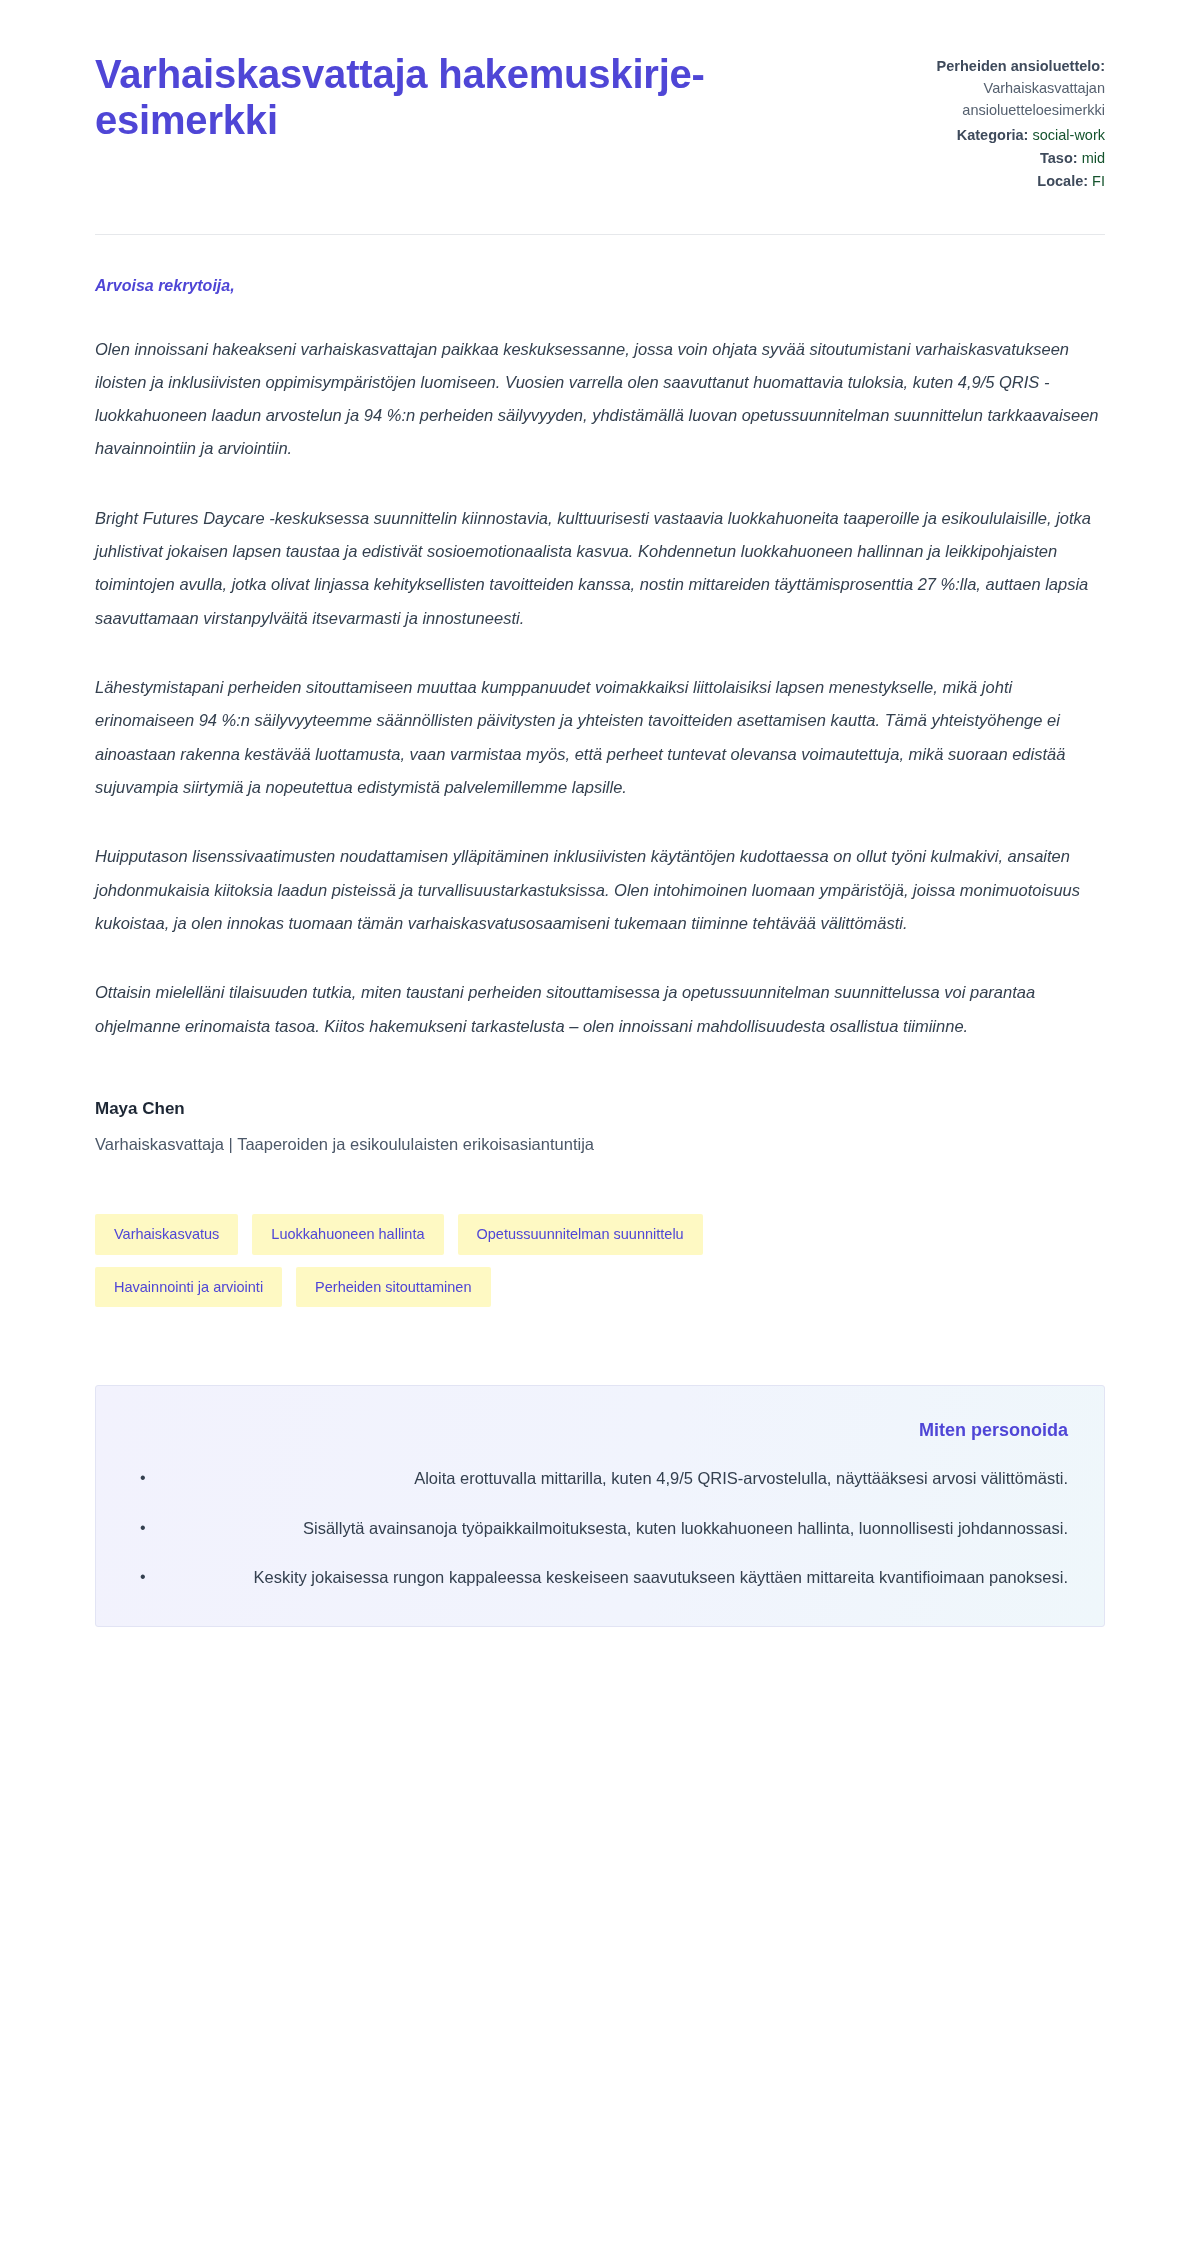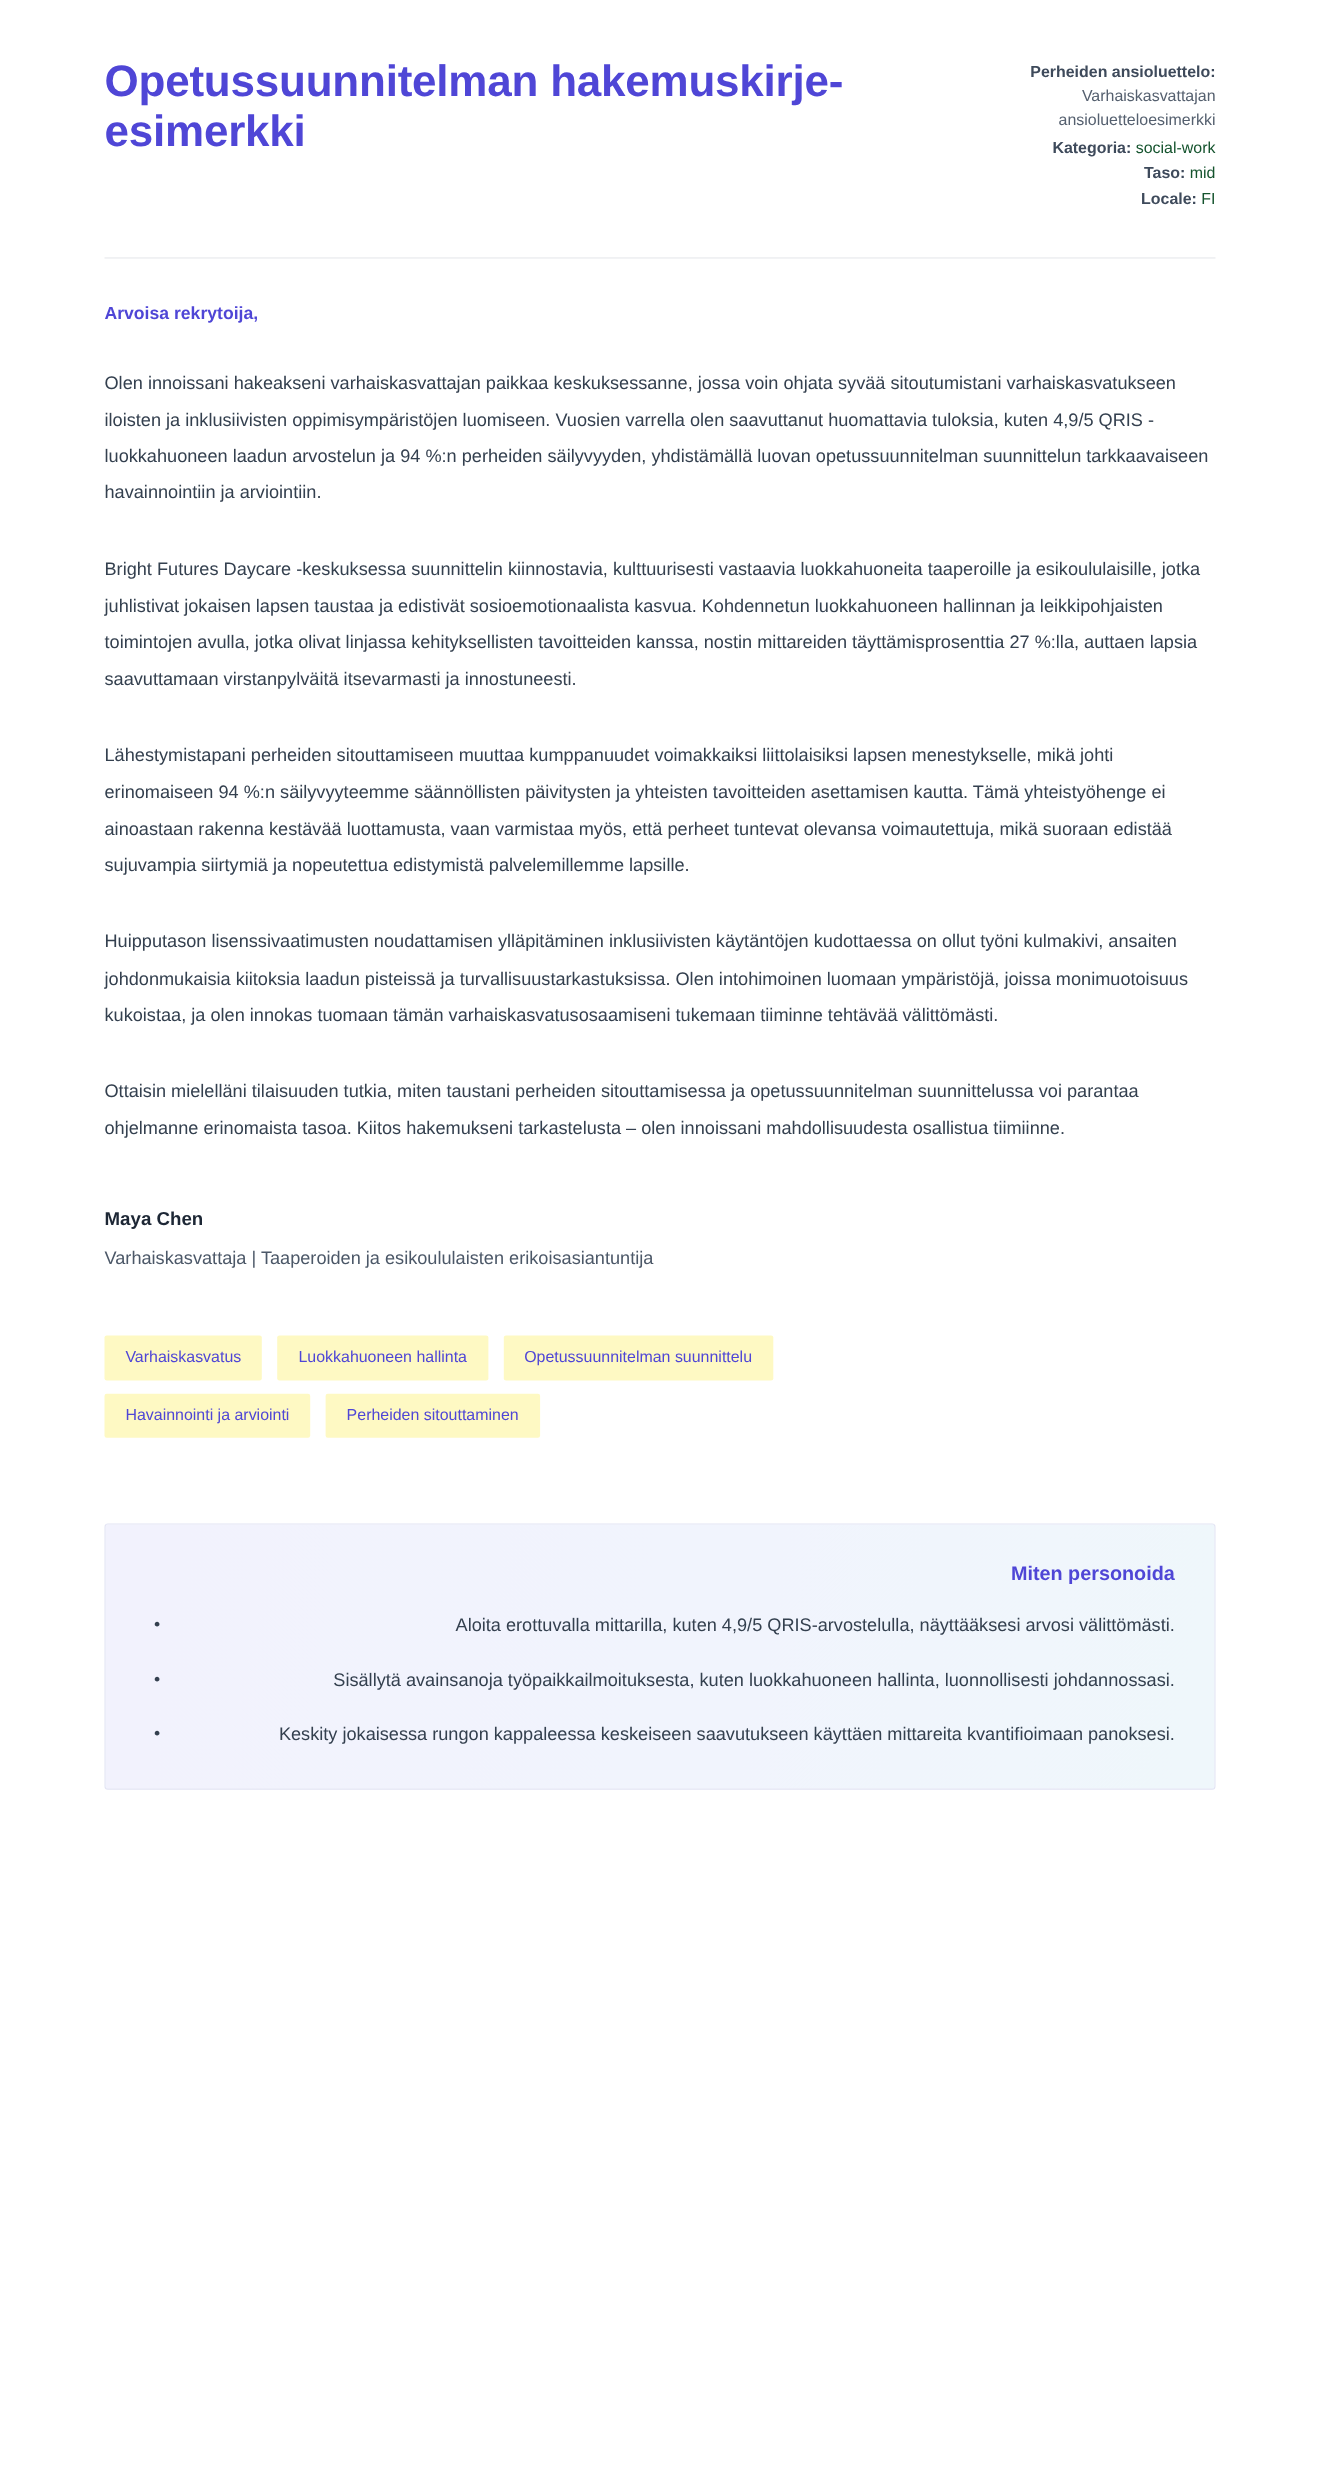--- a/index.html
+++ b/index.html
@@ -80,21 +80,21 @@
     margin-bottom: 4px;
   }
 
   .divider {
     border: 0;
     border-top: 1px solid #e6e8eb;
     margin: 40px 0 0 0;
   }
 
   
-  .letter { padding-top: 42px; }
+  .letter { padding-top: 42px; font-style: italic; }
   .salutation {
     font-size: 16px;
     font-weight: bold;
     color: #4f46d6;
     margin: 0 0 38px 0;
   }
   .para {
     font-size: 16.5px;
     line-height: 2.02;
     color: #34404f;
@@ -175,21 +175,21 @@
   }
 </style>
 </head>
 <body>
 
 <div class="page">
   <div class="inner">
 
     <div class="header">
       <div class="header-left">
-        <h1 class="doc-title">Opetussuunnitelman hakemuskirje-esimerkki</h1>
+        <h1 class="doc-title">Varhaiskasvattaja hakemuskirje-esimerkki</h1>
       </div>
       <div class="header-right">
         <div class="meta-row">
           <span class="meta-block-title">Perheiden ansioluettelo:</span>
           <span class="meta-block-value">Varhaiskasvattajan ansioluetteloesimerkki</span>
         </div>
         <div class="meta-row">
           <span class="meta-label">Kategoria:</span>
           <span class="meta-value">social-work</span>
         </div>

